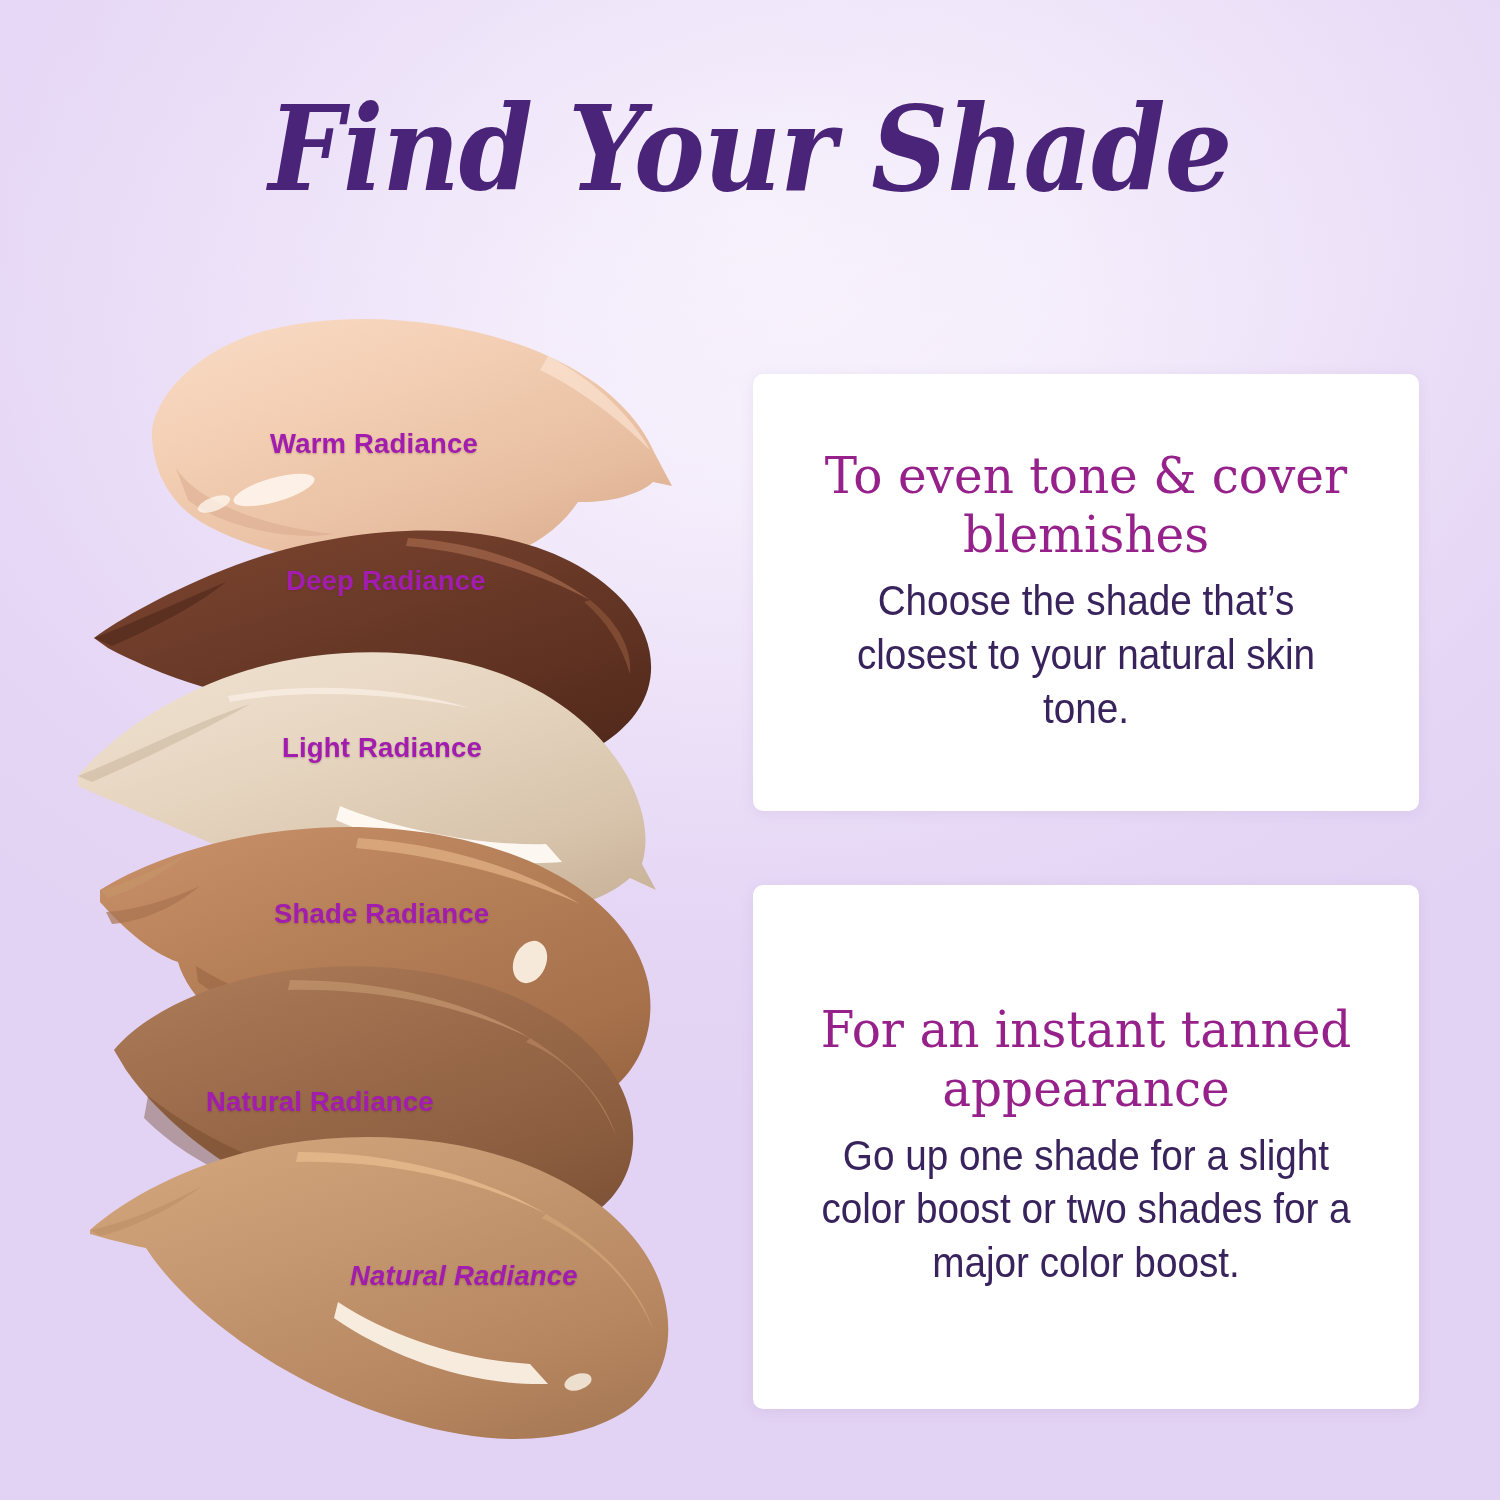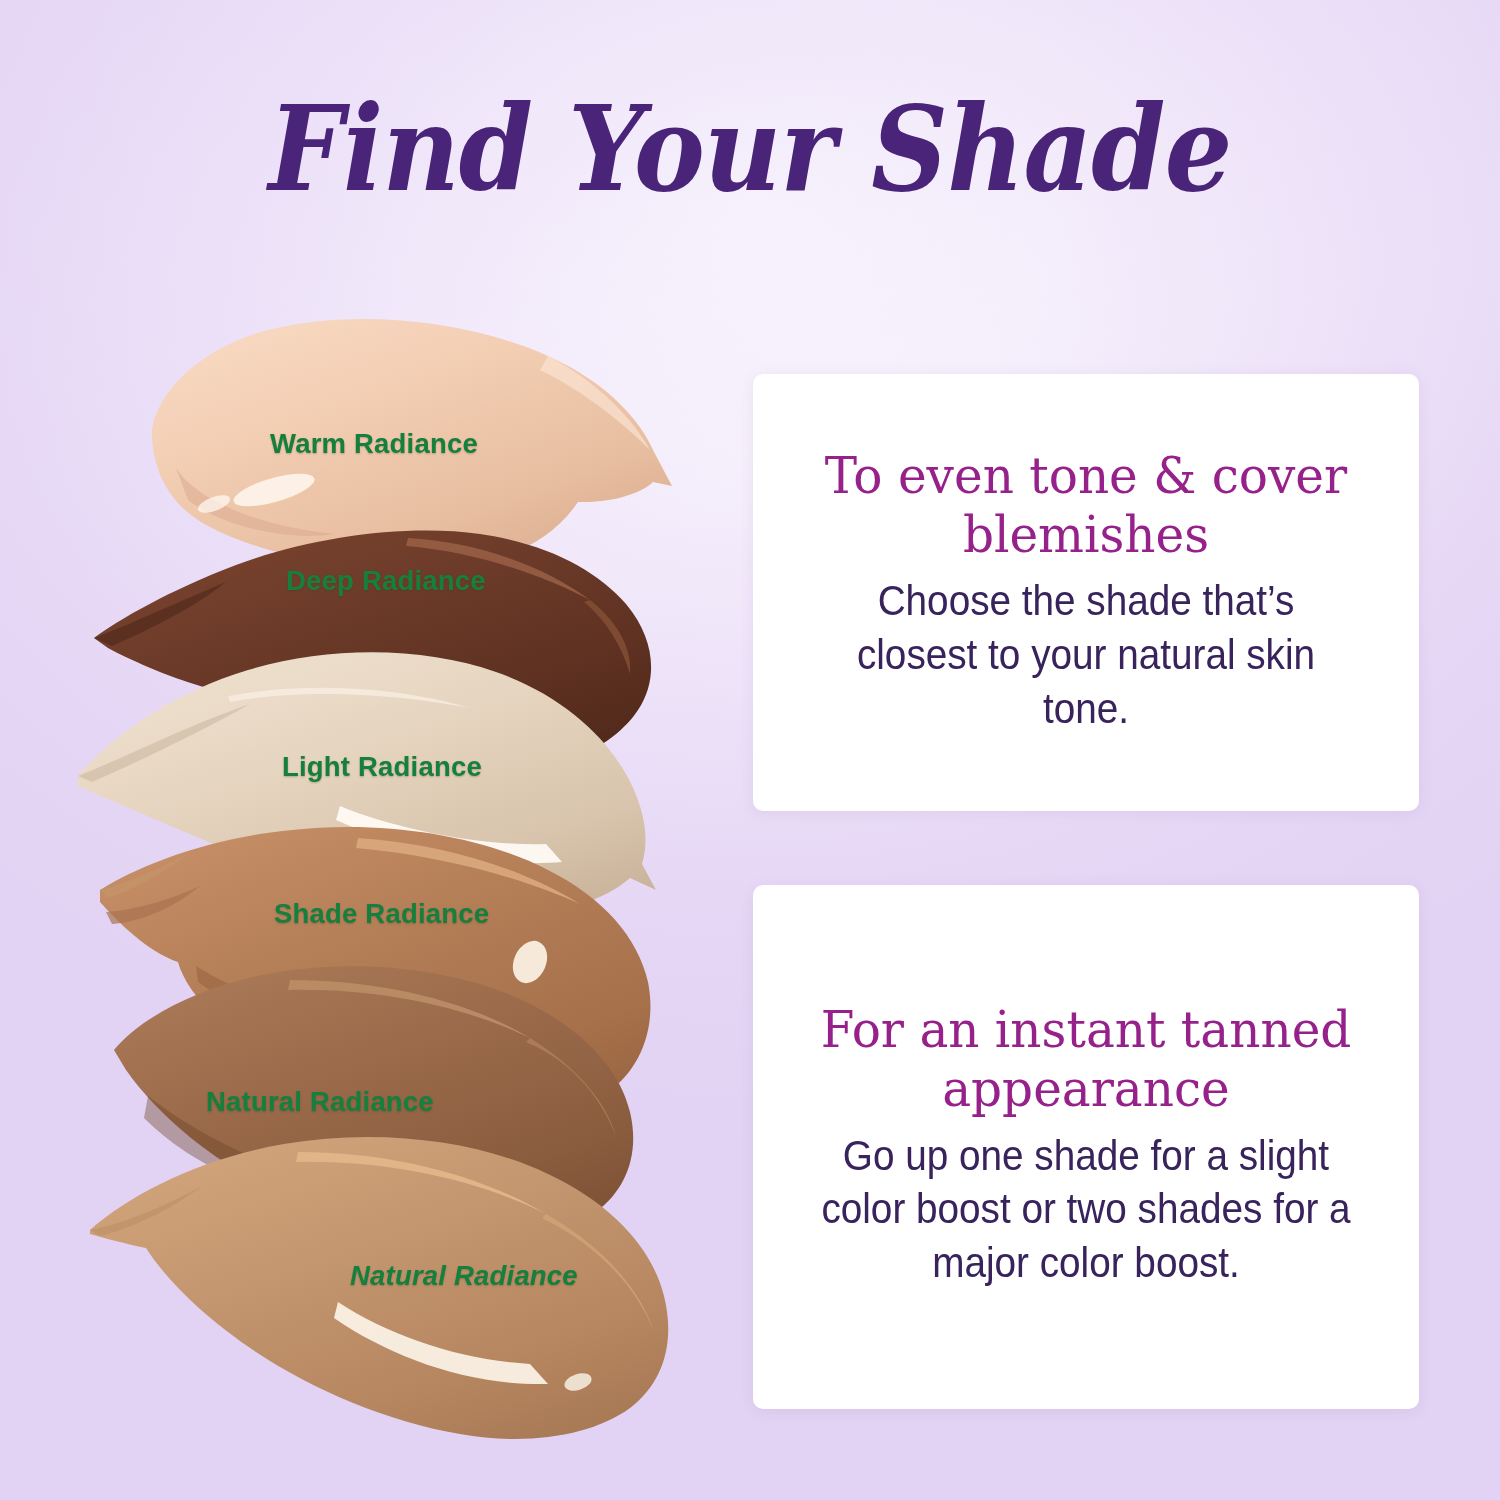--- a/index.html
+++ b/index.html
@@ -49,21 +49,21 @@
     position:absolute;
     left:78px; top:290px;
     width:640px; height:1130px;
     z-index:4;
   }
   .swatch { position:absolute; left:0; top:0; width:640px; height:1130px; }
   .swatch svg { position:absolute; left:0; top:0; width:640px; height:1130px; overflow:visible; }
 
   .slabel {
     position:absolute;
-    color:#15803d;
+    color:#a21caf;
     font-weight:700;
     font-size:27.5px;
     letter-spacing:.2px;
     white-space:nowrap;
     text-shadow:0 1px 2px rgba(80,50,30,.30);
     z-index:3;
   }
 
   
   .card {
@@ -167,21 +167,21 @@
       <path d="M0,486 C30,450 90,404 170,380 C250,356 344,356 418,382
                C480,404 524,442 548,484 C566,516 572,548 564,574
                L578,600 L552,588 C520,616 464,628 404,624
                C320,618 218,590 140,556 C70,526 22,506 0,496 Z" fill="url(#g-light)"></path>
       <path d="M0,486 C46,468 108,436 172,414 C122,442 56,474 14,492 Z" fill="#c2ad94" opacity=".45"></path>
       <path d="M236,544 C300,568 390,582 462,578 C384,596 292,582 232,556 Z" fill="#bda88e" opacity=".4"></path>
       <path d="M262,516 C320,540 404,556 468,554 L484,572
                C416,578 326,560 258,530 Z" fill="#fffaf4" opacity=".95"></path>
       <path d="M150,406 C226,392 318,396 392,418 C318,404 226,398 152,412 Z" fill="#f8eee2" opacity=".8"></path>
     </svg>
-    <div class="slabel" style="left:204px; top:461px;">Light Radiance</div>
+    <div class="slabel" style="left:204px; top:442px;">Light Radiance</div>
   </div>
 
   <div class="swatch">
     <svg viewBox="0 0 640 1130" preserveAspectRatio="none">
       <defs>
         <linearGradient id="g-gold" x1="0.1" y1="0" x2="0.8" y2="1">
           <stop offset="0" stop-color="#c89068"></stop>
           <stop offset="0.40" stop-color="#b57f58"></stop>
           <stop offset="0.80" stop-color="#a6714b"></stop>
           <stop offset="1" stop-color="#9a6641"></stop>

